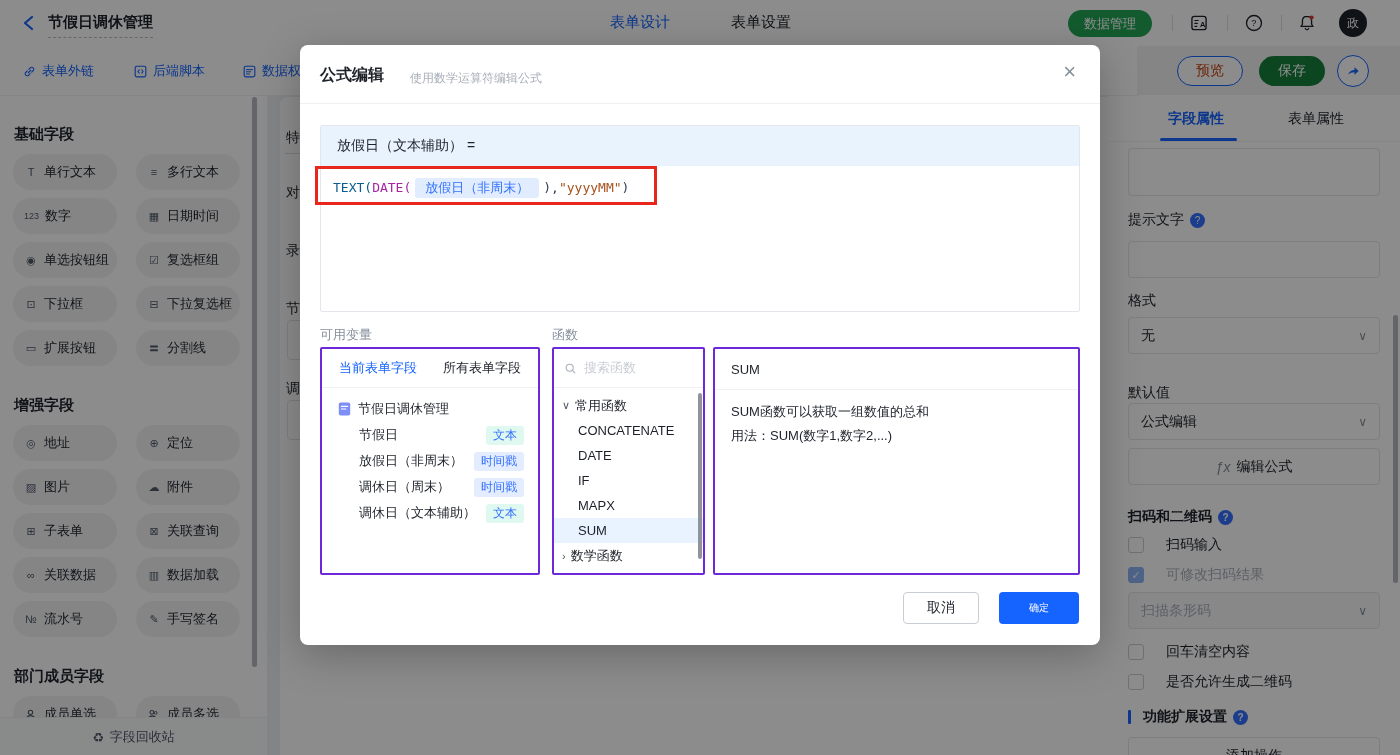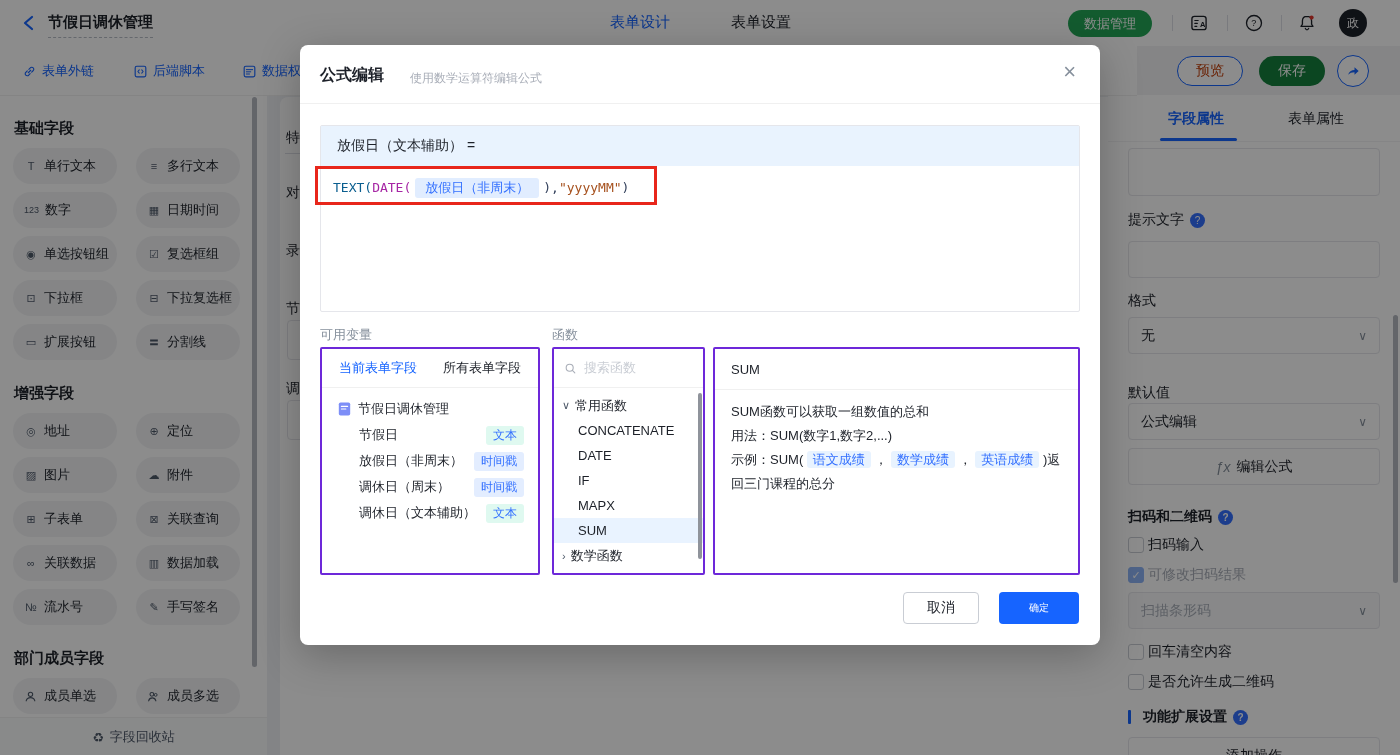--- a/index.html
+++ b/index.html
@@ -16,21 +16,21 @@
   .avatar{width:28px;height:28px;border-radius:50%;background:#1D2129;color:#fff;display:flex;align-items:center;justify-content:center;font-size:12px}
   .icon-btn{width:22px;height:22px;display:flex;align-items:center;justify-content:center}
   
   .toolbar{left:0;top:46px;width:1137px;height:49px;background:#fff;border-bottom:1px solid #F0F0F0;z-index:1}
   .tool-item{color:#1664FF;font-size:13px;gap:5px;display:flex;align-items:center}
   .btn-outline{border:1px solid #1664FF;color:#c2410c;background:#fff;border-radius:15px;height:30px;width:66px;display:flex;align-items:center;justify-content:center;font-size:14px;box-sizing:border-box}
   .btn-solid{background:#15803d;color:#fff;border-radius:15px;height:30px;width:66px;display:flex;align-items:center;justify-content:center;font-size:14px}
   .share-circle{width:32px;height:32px;border-radius:50%;border:1px solid #1664FF;display:flex;align-items:center;justify-content:center;background:#fff;box-sizing:border-box}
   
   .sidebar{left:0;top:95px;width:267px;height:660px;background:#fff;overflow:hidden}
-  .side-sec-title{font-size:15px;font-weight:700;margin:24px 0 10px 14px}
+  .side-sec-title{font-size:15px;font-weight:700;margin:30px 0 10px 14px}
   .side-grid{display:grid;grid-template-columns:104px 104px;column-gap:19px;row-gap:8px;padding:0 13px}
   .side-btn{height:36px;border-radius:18px;background:#F2F3F5;display:flex;align-items:center;padding-left:11px;gap:6px;box-sizing:border-box}
   .side-btn .ic{color:#4E5969;font-size:11px;min-width:14px;text-align:center}
   .side-btn .lb{font-size:13px;color:#1D2129;white-space:nowrap}
   .recycle{left:0;top:622px;width:267px;height:38px;background:#FAFBFC;border-top:1px solid #F0F0F0;display:flex;align-items:center;justify-content:center;gap:6px;color:#4E5969;font-size:13px;position:absolute}
   .scroll-thumb{background:#B4B8C0;border-radius:3px;position:absolute}
   
   .canvas{left:267px;top:95px;width:841px;height:660px;background:#EEF0F4}
   .canvas-card{position:absolute;left:13px;top:2px;right:0;bottom:0;background:#fff;border-radius:8px 0 0 0}
   .c-label{position:absolute;left:6px;font-size:14px;color:#1D2129;white-space:nowrap}
@@ -39,21 +39,21 @@
   .rpanel{left:1108px;top:95px;width:292px;height:660px;background:#fff;overflow:hidden}
   .r-tab{font-size:14px;position:absolute;top:15px}
   .r-tab.active{color:#1664FF;font-weight:700}
   .r-underline{position:absolute;top:43px;height:3px;background:#1664FF;border-radius:2px}
   .r-label{position:absolute;left:20px;font-size:14px;color:#1D2129;display:flex;align-items:center;gap:6px}
   .r-label.bold{font-weight:700}
   .r-box{position:absolute;left:20px;width:252px;border:1px solid #E5E6EB;border-radius:4px;background:#fff;box-sizing:border-box}
   .r-select{position:absolute;left:20px;width:252px;height:37px;border:1px solid #E5E6EB;border-radius:4px;background:#fff;box-sizing:border-box;display:flex;align-items:center;padding:0 12px;font-size:14px;justify-content:space-between}
   .r-select .chev{color:#86909C;font-size:12px}
   .r-select.disabled{background:#F7F8FA;color:#A9AEB8}
-  .cb-row{position:absolute;left:20px;display:flex;align-items:center;gap:4px;font-size:14px}
+  .cb-row{position:absolute;left:20px;display:flex;align-items:center;gap:22px;font-size:14px}
   .cb{width:16px;height:16px;border:1px solid #C9CDD4;border-radius:3px;background:#fff;box-sizing:border-box;display:flex;align-items:center;justify-content:center}
   .cb.checked{background:#8FB5F8;border-color:#8FB5F8;color:#fff;font-size:11px}
   .help-dot{width:15px;height:15px;border-radius:50%;background:#3370FF;color:#fff;font-size:10px;display:inline-flex;align-items:center;justify-content:center}
   .sec-bar{display:inline-block;width:3px;height:14px;background:#1664FF;border-radius:1px;margin-right:6px}
   
   .dim{left:0;top:0;width:1400px;height:755px;background:rgba(0,0,0,0.45);z-index:50}
   
   .modal{left:300px;top:45px;width:800px;height:600px;background:#fff;border-radius:8px;z-index:100;
          box-shadow:0 10px 40px rgba(0,0,0,0.25)}
   .m-title{position:absolute;left:20px;top:20px;font-size:16px;font-weight:700}
@@ -442,29 +442,20 @@
       </div>
     </div>
     <span class="scroll-thumb" style="right:1px;top:44px;width:4px;height:166px;background:#8F939B"></span>
   </div>
 
   <div class="m-panel" style="left:413px;width:367px">
     <div class="dt-head">SUM</div>
     <div class="dt-body">
       <div>SUM函数可以获取一组数值的总和</div>
       <div>用法：SUM(数字1,数字2,...)</div>
-      <div>
-        <span>示例：SUM(</span>
-        <span class="dt-chip">语文成绩</span>
-        <span>，</span>
-        <span class="dt-chip">数学成绩</span>
-        <span>，</span>
-        <span class="dt-chip">英语成绩</span>
-        <span>)返回三门课程的总分</span>
-      </div>
     </div>
   </div>
 
   <div class="m-btn-cancel">取消</div>
   <div class="m-btn-ok">确定</div>
 </div>
 
 <div class="abs annot"></div>
 
 </body></html>

